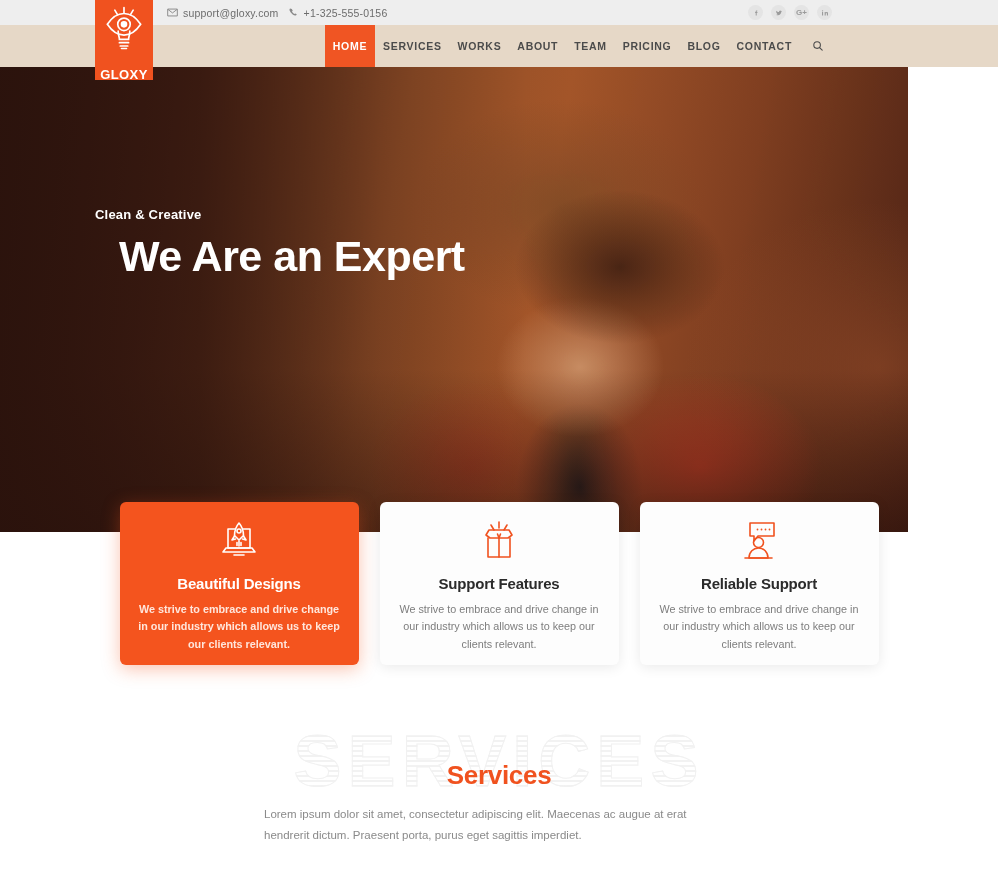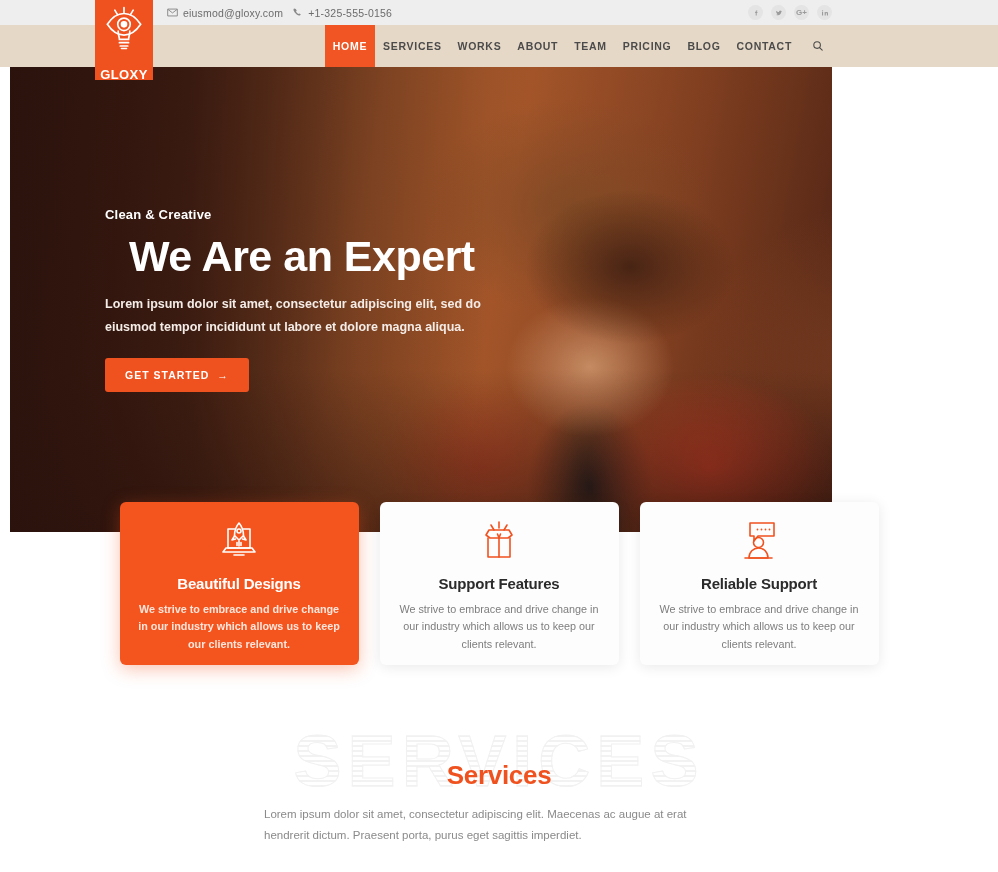--- a/index.html
+++ b/index.html
@@ -66,21 +66,21 @@
     z-index:40;
   }
   .logo-mark{ width:40px; height:48px; }
   .logo-text{
     font-size:13px; font-weight:800; color:#ffffff;
     letter-spacing:.4px; margin-top:13px;
   }
 
   
   .hero{
-    position:absolute; left:10px; top:67px; width:822px; height:465px;
+    position:absolute; left:0; top:67px; width:908px; height:465px;
     overflow:hidden;
   }
   .hero-photo{
     position:absolute; inset:0;
     background:
       radial-gradient(ellipse 150px 110px at 620px 200px, rgba(60,30,18,.85) 0%, rgba(60,30,18,0) 70%),
       radial-gradient(ellipse 200px 150px at 560px 140px, rgba(120,72,38,.75) 0%, rgba(120,72,38,0) 72%),
       radial-gradient(ellipse 120px 100px at 580px 300px, rgba(205,150,110,.85) 0%, rgba(205,150,110,0) 70%),
       radial-gradient(ellipse 170px 130px at 700px 400px, rgba(200,60,40,.7) 0%, rgba(200,60,40,0) 72%),
       radial-gradient(ellipse 140px 120px at 470px 400px, rgba(170,55,35,.6) 0%, rgba(170,55,35,0) 72%),
@@ -186,21 +186,21 @@
 
 <div class="topbar">
   <div class="topbar-left">
     <div class="tb-item">
       <span class="tb-ico">
         <svg viewBox="0 0 16 16">
             <path d="M1 3h14v10H1z" fill="none" stroke="#8a8a8a" stroke-width="1.4"></path>
             <path d="M1.5 3.6L8 8.6l6.5-5" fill="none" stroke="#8a8a8a" stroke-width="1.4"></path>
           </svg>
       </span>
-      <span>eiusmod@gloxy.com</span>
+      <span>support@gloxy.com</span>
     </div>
     <div class="tb-item">
       <span class="tb-ico">
         <svg viewBox="0 0 16 16">
             <path d="M3 2c-1 1-1 2.2-.4 3.6.8 1.9 2.4 3.9 4.2 5.2 1.5 1.1 3.2 1.8 4.4 1.4.9-.3 1.3-1 1.5-1.6l-2.3-1.3-1.2 1C8.1 9.6 6.6 8.2 5.8 6.6l1.1-1.1L5.6 3z" fill="#8a8a8a"></path>
           </svg>
       </span>
       <span>+1-325-555-0156</span>
     </div>
   </div>
@@ -260,25 +260,20 @@
   </span>
   <span class="logo-text">GLOXY</span>
 </div>
 
 <section class="hero">
   <div class="hero-photo"></div>
   <div class="hero-vig"></div>
   <div class="hero-inner">
     <div class="hero-kicker">Clean &amp; Creative</div>
     <h1 class="hero-title">We Are an Expert</h1>
-    <p class="hero-sub">Lorem ipsum dolor sit amet, consectetur adipiscing elit, sed do eiusmod tempor incididunt ut labore et dolore magna aliqua.</p>
-    <button class="hero-btn">
-      <span>GET STARTED</span>
-      <span>→</span>
-    </button>
   </div>
 </section>
 
 <div class="cards">
 
   <div class="card featured">
     <div class="card-icon">
       <svg width="46" height="44" viewBox="0 0 46 44" fill="none" stroke="#ffffff" stroke-width="1.6" stroke-linecap="round" stroke-linejoin="round">
         <path d="M12 10h8M26 10h8v19H12V10"></path>
         <path d="M7 33h32l-3-4H10z"></path>

